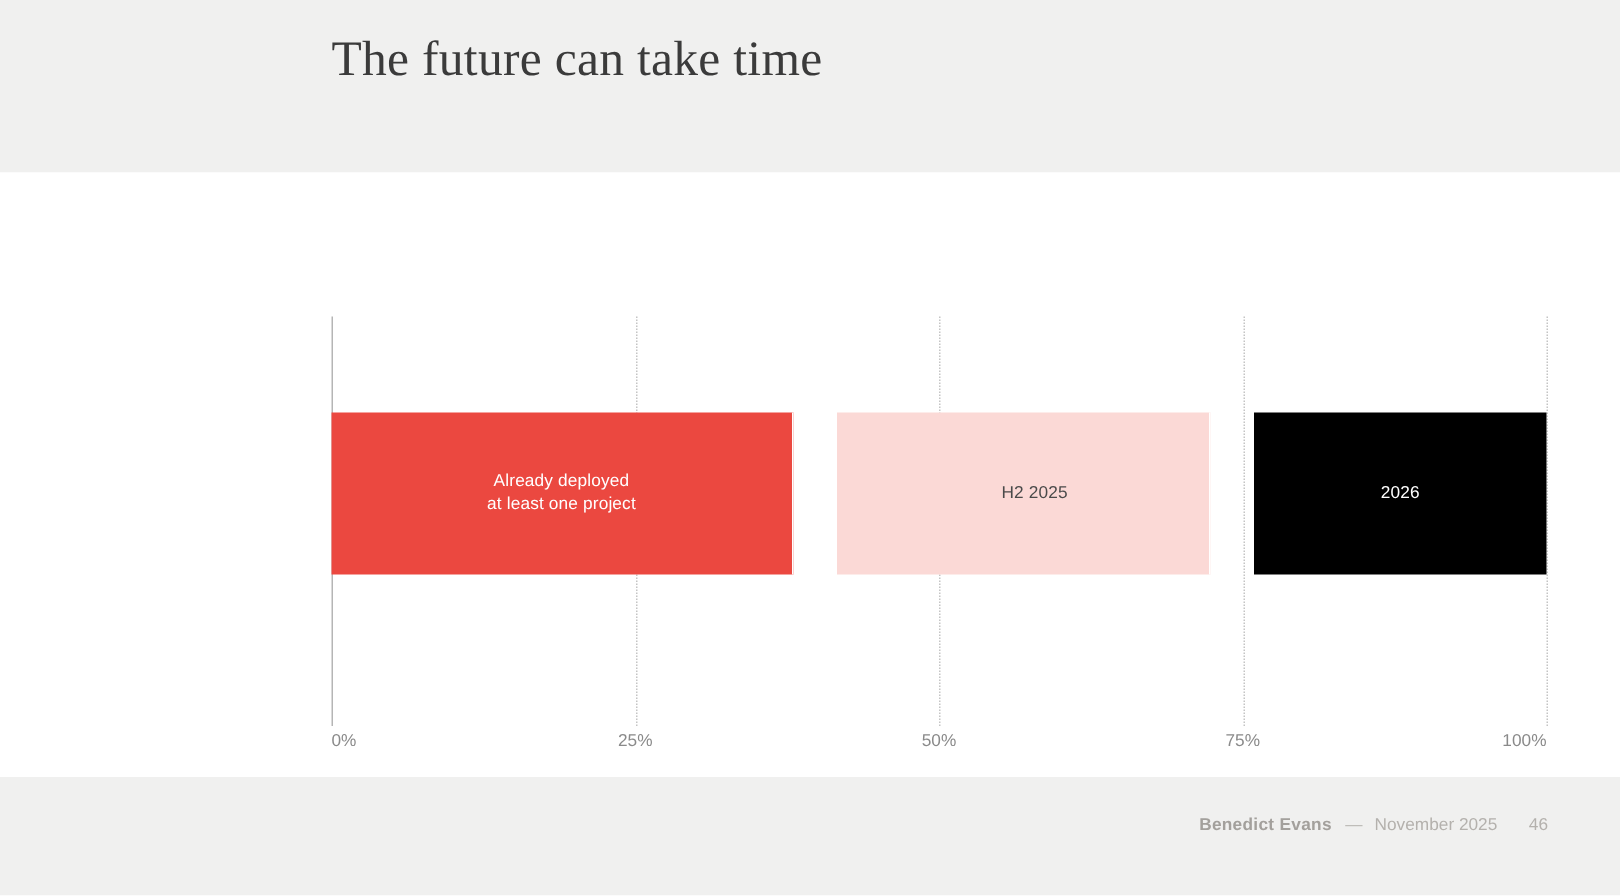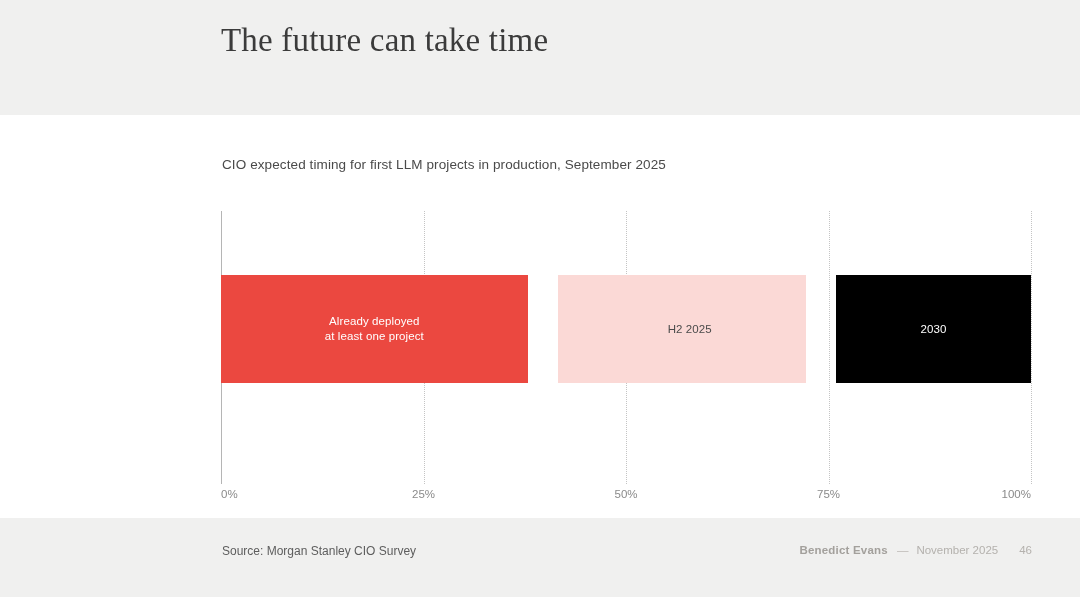--- a/index.html
+++ b/index.html
@@ -165,55 +165,53 @@
 </style>
 </head>
 <body>
 
 <div class="header-band">
   <div class="slide-title">The future can take time</div>
 </div>
 
 <div class="body-area">
 
-  <div class="chart-subtitle">CIO expected timing for first LLM projects in production, September 2025</div>
 
   <div class="chart-area">
 
     <div class="axis-line"></div>
     <div class="gridline" style="left:202.5px"></div>
     <div class="gridline" style="left:405px"></div>
     <div class="gridline" style="left:607.5px"></div>
     <div class="gridline" style="left:810px"></div>
 
     <div class="bar-row">
       <div class="bar-seg" style="flex:33 1 0; background:#eb4840;">
         <span class="bar-label" style="color:#ffffff">Already deployed
 at least one project</span>
       </div>
       <div class="bar-seg" style="flex:25 1 0; background:#fbd9d6;padding-left:16px;">
         <span class="bar-label" style="color:#4a4a4a">H2 2025</span>
       </div>
       <div class="bar-seg" style="flex:21 1 0; background:#000000;">
-        <span class="bar-label" style="color:#ffffff">2030</span>
+        <span class="bar-label" style="color:#ffffff">2026</span>
       </div>
     </div>
 
     <div class="tick-labels">
       <span class="tick-label" style="left:0px">0%</span>
       <span class="tick-label" style="left:202.5px; transform:translateX(-50%)">25%</span>
       <span class="tick-label" style="left:405px; transform:translateX(-50%)">50%</span>
       <span class="tick-label" style="left:607.5px; transform:translateX(-50%)">75%</span>
       <span class="tick-label" style="left:810px; transform:translateX(-100%)">100%</span>
     </div>
 
   </div>
 </div>
 
 <div class="footer-band">
-  <div class="source-text">Source: Morgan Stanley CIO Survey</div>
   <div class="footer-right">
     <span class="author">Benedict Evans</span>
     <span class="dash">—</span>
     <span class="date">November 2025</span>
     <span class="page-number">46</span>
   </div>
 </div>
 
 </body></html>

